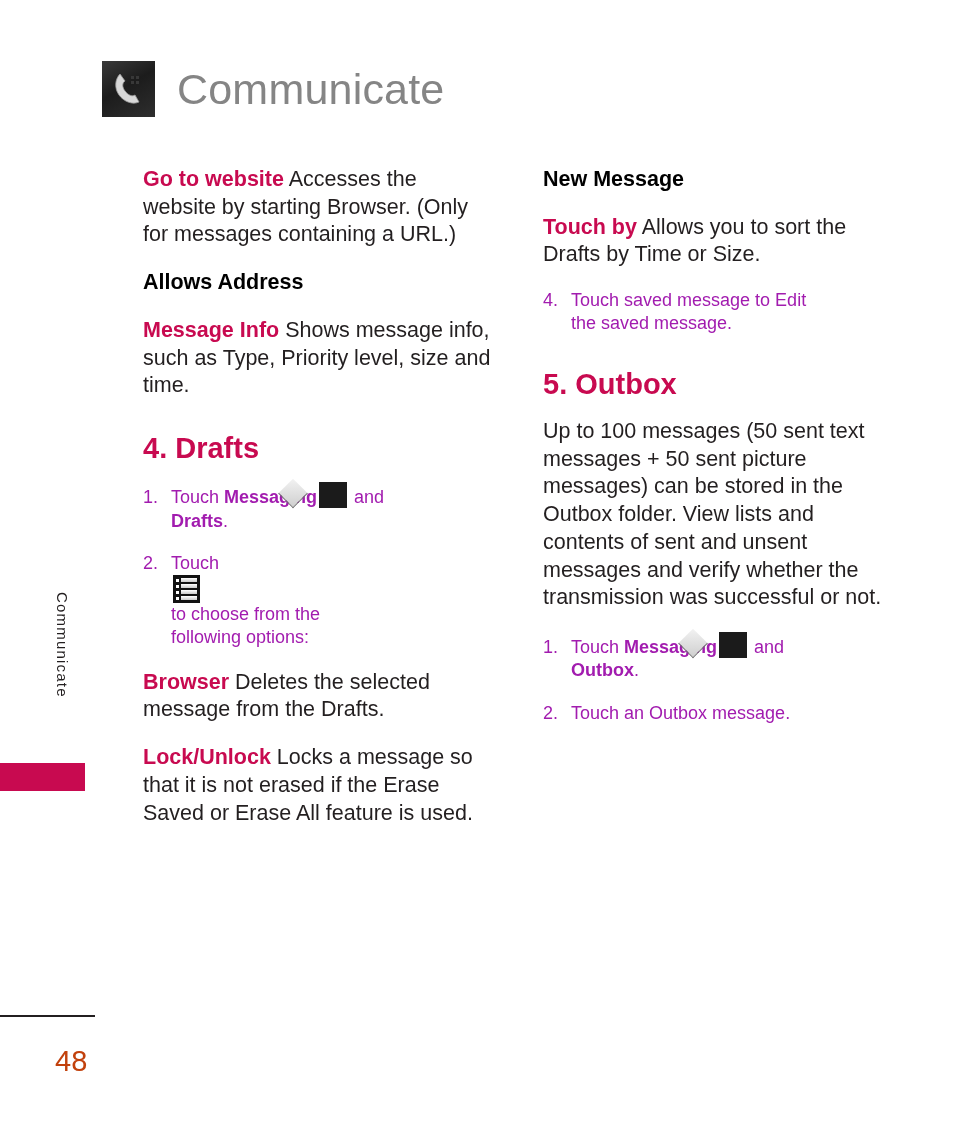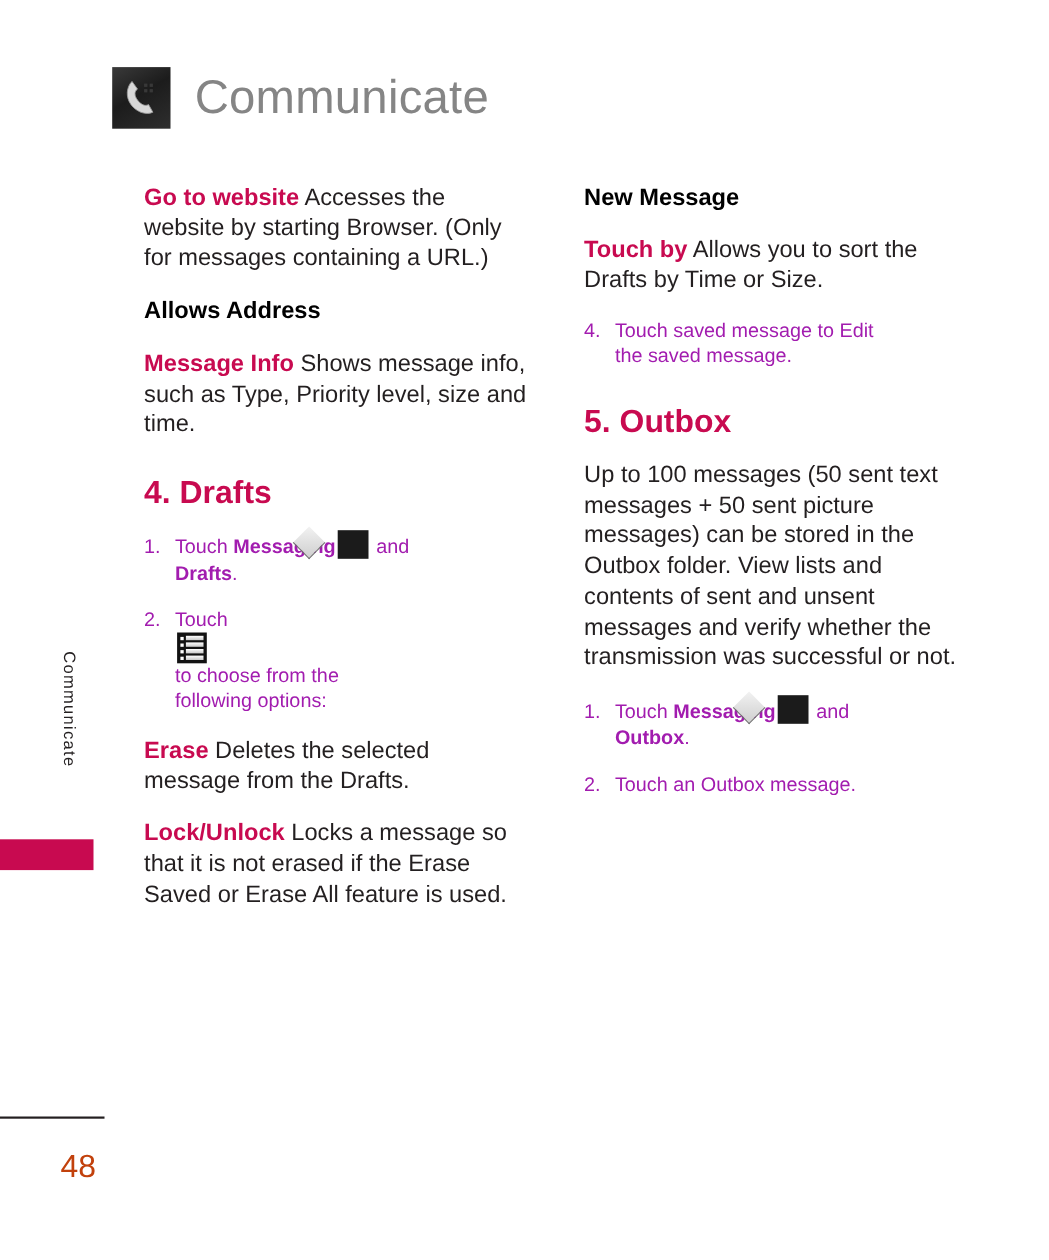--- a/index.html
+++ b/index.html
@@ -81,21 +81,21 @@
     top: 1047px;
     font-size: 29px;
     font-weight: 300;
     color: #c2410c;
     line-height: 1;
   }
 
   
   #columns {
     position: absolute;
-    left: 131px;
+    left: 143px;
     top: 166px;
     width: 772px;
     display: flex;
     gap: 48px;
   }
   .column { width: 352px; }
 
   
   .para {
     font-size: 21.5px;
@@ -242,21 +242,21 @@
           <span class="row">
             <span class="dot"></span>
             <span class="bar"></span>
           </span>
           <span class="row">
             <span class="dot"></span>
             <span class="bar"></span>
           </span>
         </span><span> to choose from the</span><span class="cont">following options:</span></p>
 
-    <p class="para"><span class="term">Erase</span><span> Deletes the selected message from the Drafts.</span></p>
+    <p class="para"><span class="term">Browser</span><span> Deletes the selected message from the Drafts.</span></p>
 
     <p class="para"><span class="term">Lock/Unlock</span><span> Locks a message so that it is not erased if the Erase Saved or Erase All feature is used.</span></p>
   </div>
 
   <div class="column">
 
     <p class="term-only">New Message</p>
 
     <p class="para"><span class="term">Touch by</span><span>  Allows you to sort the Drafts by Time or Size.</span></p>
 

